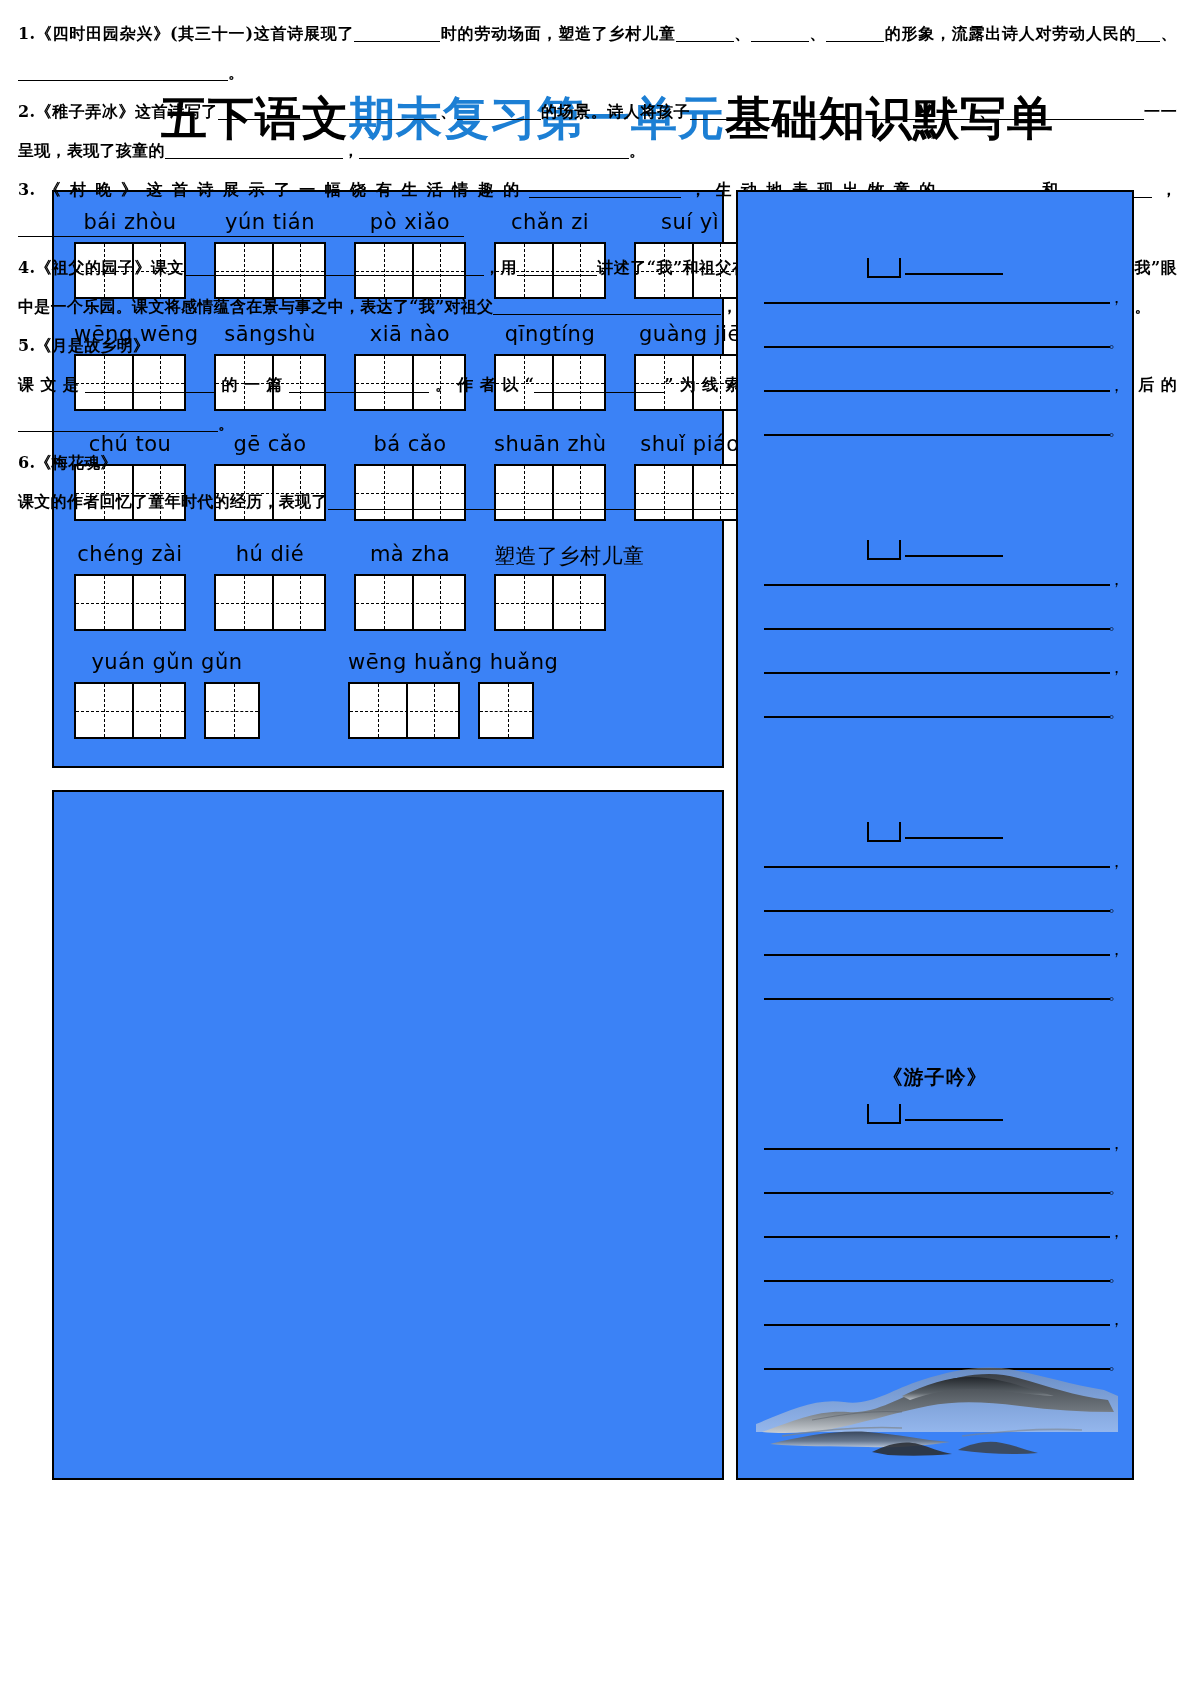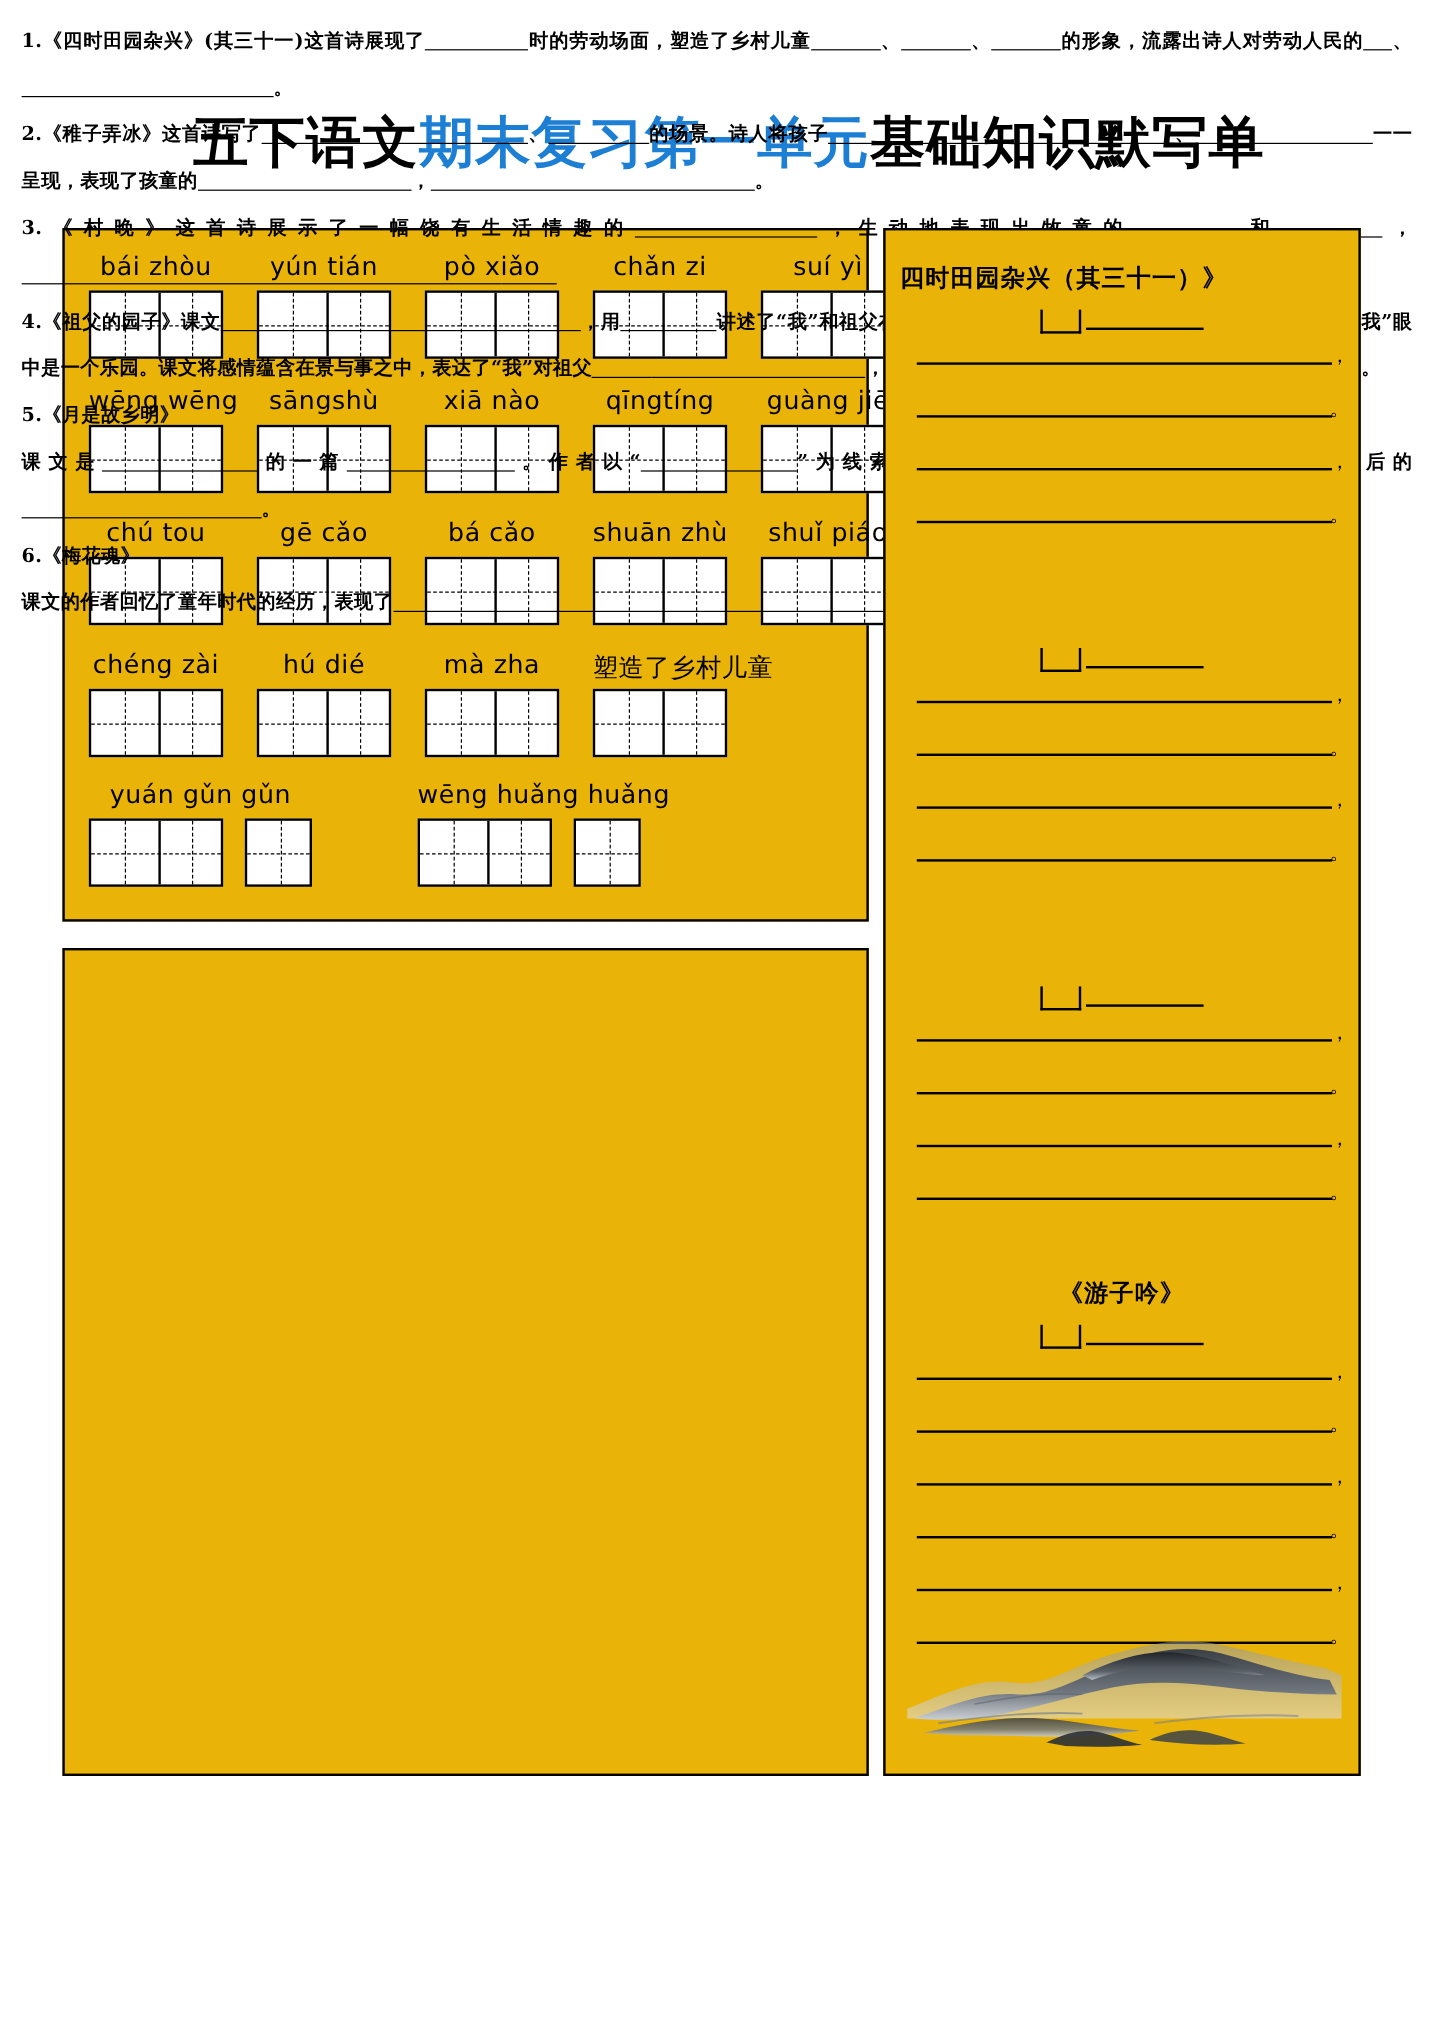--- a/index.html
+++ b/index.html
@@ -21,21 +21,21 @@
     font-size:46px;
     letter-spacing:1px;
     white-space:nowrap;
   }
   .title .blue{color:#1c7fd4;}
 
   
   .box{
     position:absolute;
     border:2.5px solid #000;
-    background:#eab308;
+    background:#3b82f6;
     box-sizing:border-box;
     text-decoration:underline;
   }
 
   
   #pinyin-panel{left:52px;top:190px;width:672px;height:578px;}
   .py-word{
     position:absolute;
     text-align:center;
     font-family:"DejaVu Sans","Liberation Sans",sans-serif;
@@ -302,21 +302,20 @@
   <div id="questions-inner">
       <p class="q"><span>1.</span><span>《四时田园杂兴》(其三十一)这首诗展现了</span><span class="u" style="width: 86px;"></span><span>时的劳动场面，塑造了乡村儿童</span><span class="u" style="width: 58px;"></span><span>、</span><span class="u" style="width: 58px;"></span><span>、</span><span class="u" style="width: 58px;"></span><span>的形象，流露出诗人对劳动人民的</span><span class="u" style="width: 24px;"></span><span>、</span><span class="u" style="width: 210px;"></span><span>。</span></p>
       <p class="q"><span>2.</span><span>《稚子弄冰》这首诗写了</span><span class="u" style="width: 222px;"></span><span>、</span><span class="u" style="width: 84px;"></span><span>的场景。诗人将孩子</span><span class="u" style="width: 136px;"></span><span>、</span><span class="u" style="width: 136px;"></span><span>、</span><span class="u" style="width: 148px;"></span><span>一一呈现，表现了孩童的</span><span class="u" style="width: 178px;"></span><span>，</span><span class="u" style="width: 270px;"></span><span>。</span></p>
       <p class="q"><span>3.</span><span>《村晚》这首诗展示了一幅饶有生活情趣的</span><span class="u" style="width: 152px;"></span><span>，生动地表现出牧童的</span><span class="u" style="width: 88px;"></span><span>和</span><span class="u" style="width: 84px;"></span><span>，</span><span class="u" style="width: 400px;"></span><span class="u" style="width: 46px;"></span></p>
       <p class="q"><span>4.</span><span>《祖父的园子》课文</span><span class="u" style="width: 300px;"></span><span>，用</span><span class="u" style="width: 80px;"></span><span>讲述了“我”和祖父在园子中的生活。</span><span class="u" style="width: 90px;"></span><span>、</span><span class="u" style="width: 88px;"></span><span>的园子在“我”眼中是一个乐园。课文将感情蕴含在景与事之中，表达了“我”对祖父</span><span class="u" style="width: 50px;"></span><span class="u" style="width: 178px;"></span><span>，对童年园子中生活的</span><span class="u" style="width: 250px;"></span><span>。</span></p>
       <p class="q"><span>5.</span><span>《月是故乡明》</span><br><span>课文是</span><span class="u" style="width: 130px;"></span><span>的一篇</span><span class="u" style="width: 140px;"></span><span>。作者以“</span><span class="u" style="width: 130px;"></span><span>”为线索，</span><span class="u" style="width: 228px;"></span><span>，抒发了离乡后的</span><span class="u" style="width: 200px;"></span><span>。</span></p>
       <p class="q"><span>6.</span><span>《梅花魂》</span><br><span>课文的作者回忆了童年时代的经历，表现了</span><span class="u" style="width: 256px;"></span><span class="u" style="width: 170px;"></span><span>。</span></p>
     </div>
 
   <div class="box" id="poem-panel">
-      <div class="poem-title first" style="top: 26px;">四时田园杂兴（其三十一）》</div>
       <div class="bracket-row" style="top: 62px;"><span class="sq"></span><span class="bline"></span></div>
       <div class="wline" style="left: 26px; width: 346px; top: 110px;"></div>
       <div class="punc" style="left: 370px; top: 97px;">，</div>
       <div class="wline" style="left: 26px; width: 346px; top: 154px;"></div>
       <div class="punc" style="left: 370px; top: 141px;">。</div>
       <div class="wline" style="left: 26px; width: 346px; top: 198px;"></div>
       <div class="punc" style="left: 370px; top: 185px;">，</div>
       <div class="wline" style="left: 26px; width: 346px; top: 242px;"></div>
       <div class="punc" style="left: 370px; top: 229px;">。</div>
       <div class="bracket-row" style="top: 344px;"><span class="sq"></span><span class="bline"></span></div>

